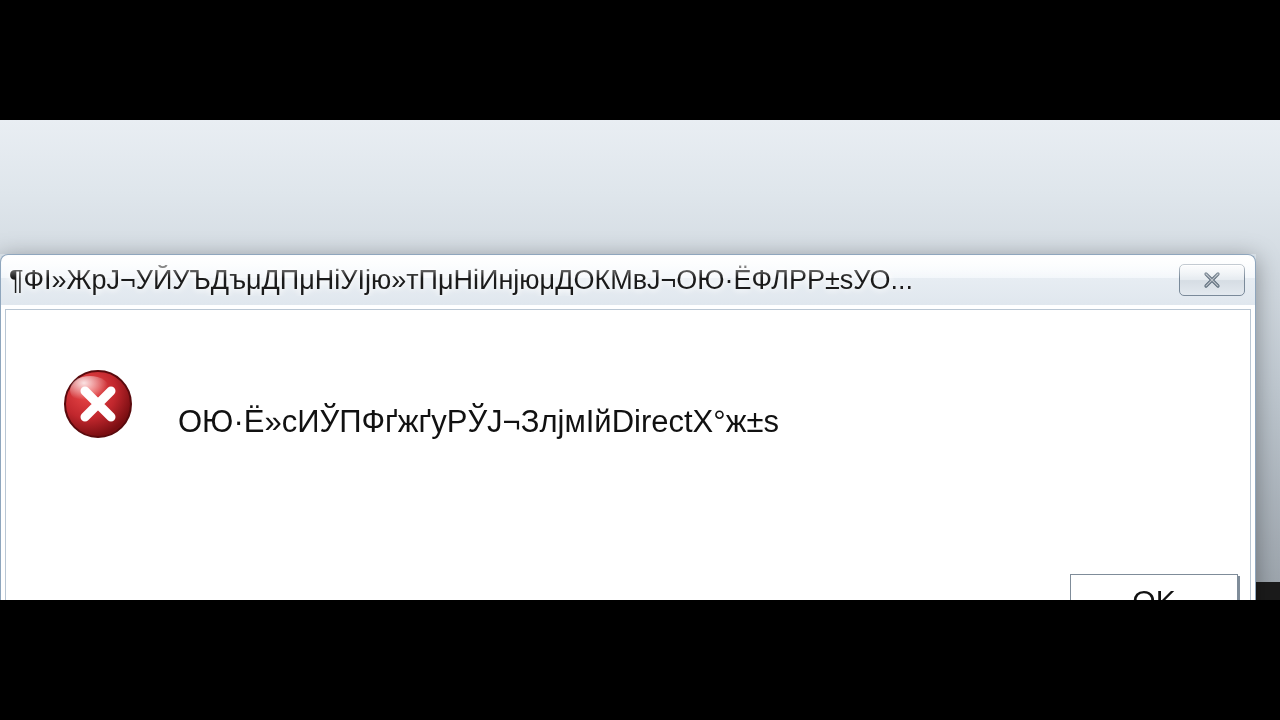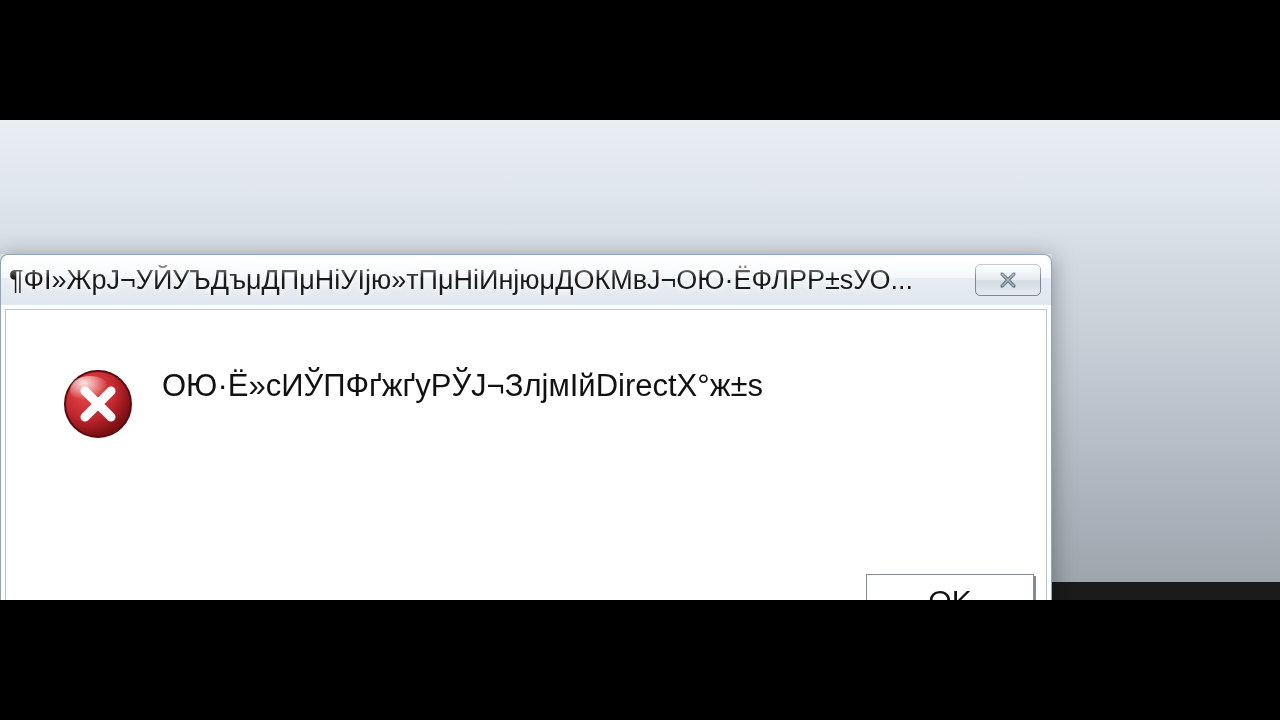--- a/index.html
+++ b/index.html
@@ -3,38 +3,38 @@
 <meta charset="utf-8">
 <style>
   html,body{margin:0;padding:0;width:1280px;height:720px;overflow:hidden;font-family:"Segoe UI",Tahoma,sans-serif;background:#000}
   .stage{position:absolute;inset:0;background:#000}
   .letterbox-top{position:absolute;left:0;right:0;top:0;height:120px;background:#000}
   .letterbox-bottom{position:absolute;left:0;right:0;bottom:0;height:120px;background:#000}
   .photo-region{position:absolute;left:0;right:0;top:120px;bottom:120px;
     background:linear-gradient(180deg,#e9eef3 0%,#dfe6ec 15%,#cfd7de 35%,#bfc8d0 55%,#9aa2aa 100%)}
   .photo-bottom-band{position:absolute;left:0;right:0;bottom:0;height:18px;background:#1b1b1b}
 
-  .dialog{position:absolute;left:0;top:134px;width:1052px;box-shadow:0 4px 22px rgba(0,0,0,.35)}
+  .dialog{position:absolute;left:0;top:134px;width:1256px;box-shadow:0 4px 22px rgba(0,0,0,.35)}
   .titlebar{position:relative;height:50px;
     background:linear-gradient(180deg,#fdfefe 0%,#f3f7fb 45%,#e7edf3 46%,#e0e7ee 100%);
     border:1px solid #8fa6bd;border-bottom:none;border-top-left-radius:8px;border-top-right-radius:8px;
     display:flex;align-items:center}
   .titlebar::after{content:"";position:absolute;left:1px;right:1px;top:1px;height:22px;
     background:linear-gradient(180deg,rgba(255,255,255,.9),rgba(255,255,255,0));
     border-top-left-radius:7px;border-top-right-radius:7px;pointer-events:none}
   .title-text{flex:1;padding:0 12px 0 8px;font-size:27px;color:#1a1a1a;white-space:nowrap;overflow:hidden;text-overflow:ellipsis;
     text-shadow:0 0 6px #fff,0 0 10px #fff}
   .close-btn{width:64px;height:30px;margin-right:10px;border:1px solid #7a8a9a;border-radius:5px;
     background:linear-gradient(180deg,#f7f9fb 0%,#e7ecf1 48%,#d6dde4 52%,#e3e9ef 100%);
     display:flex;align-items:center;justify-content:center;box-shadow:inset 0 1px 0 #fff;cursor:pointer}
   .close-btn svg{width:20px;height:20px}
 
   .client{background:#fff;border:1px solid #8fa6bd;border-top:none;padding:4px}
   .client-inner{border:1px solid #b9c6d3;min-height:330px;position:relative;background:#fff}
-  .msg-row{display:flex;align-items:flex-start;gap:28px;padding:58px 40px 0 56px}
+  .msg-row{display:flex;align-items:flex-end;gap:44px;padding:58px 40px 0 56px}
   .err-icon{width:72px;height:72px;flex:0 0 auto}
   .msg-text{font-size:31px;color:#111;white-space:nowrap}
   .btn-row{position:absolute;right:12px;bottom:12px}
   .ok-btn{min-width:168px;height:54px;border:1px solid #7f8c99;background:#fff;font-size:30px;color:#111;
     box-shadow:2px 2px 0 #7f8c99;cursor:pointer}
 </style>
 </head>
 <body>
 
 <div class="stage">

